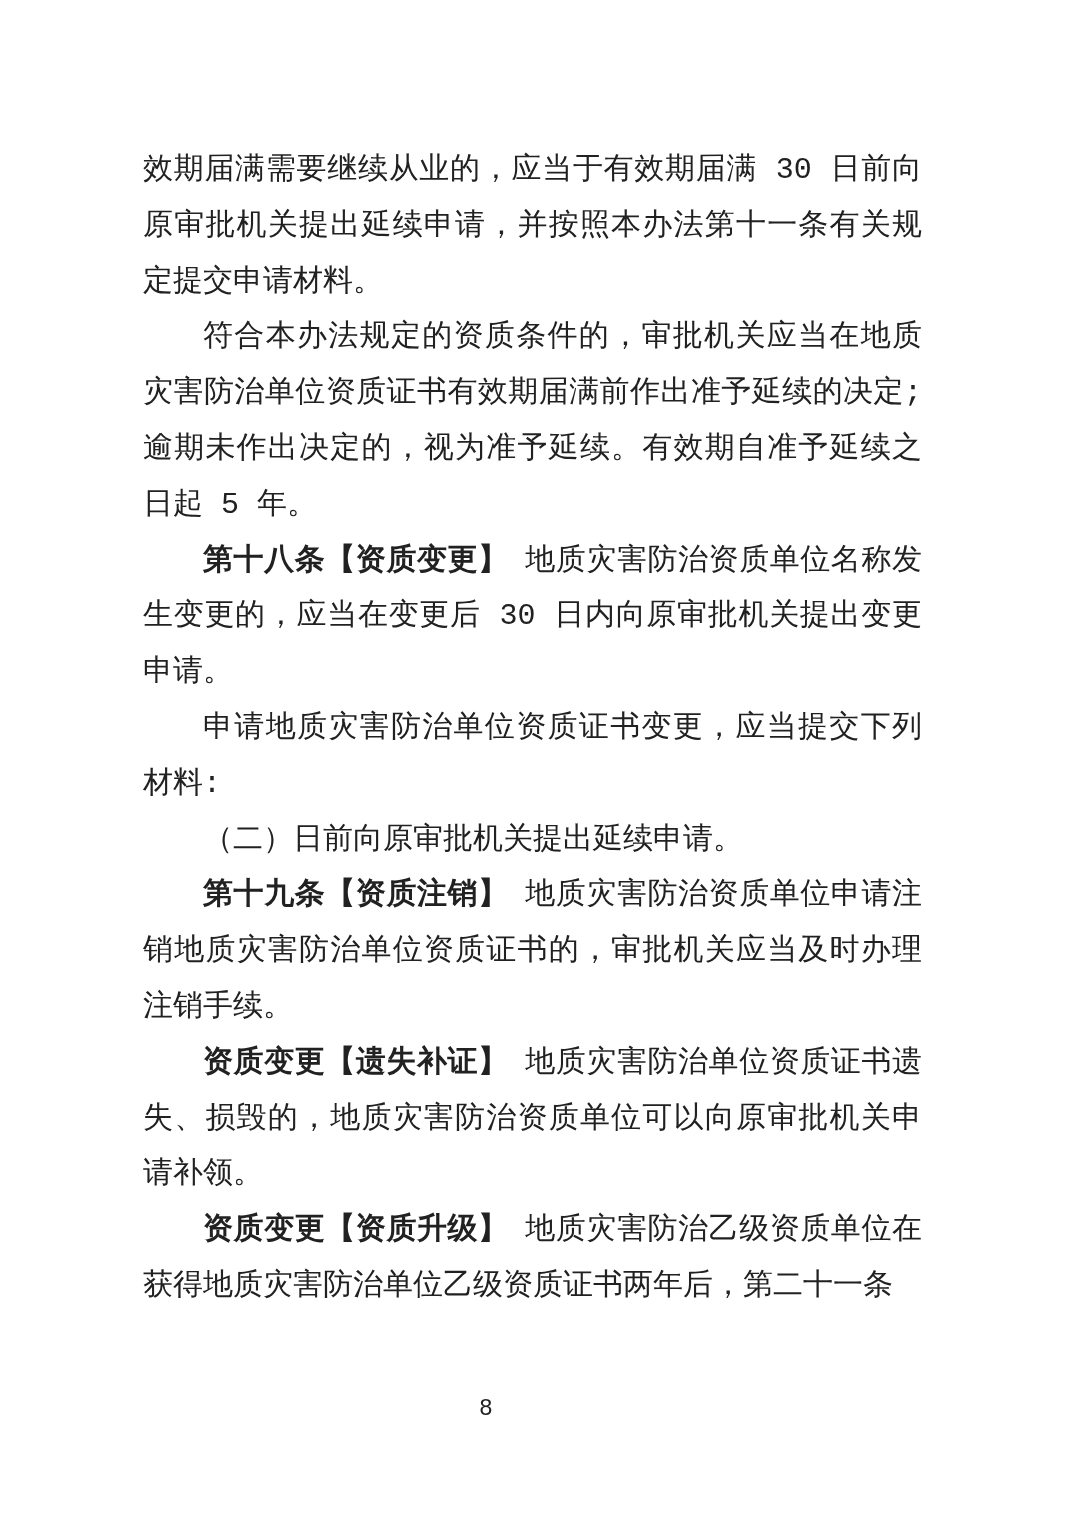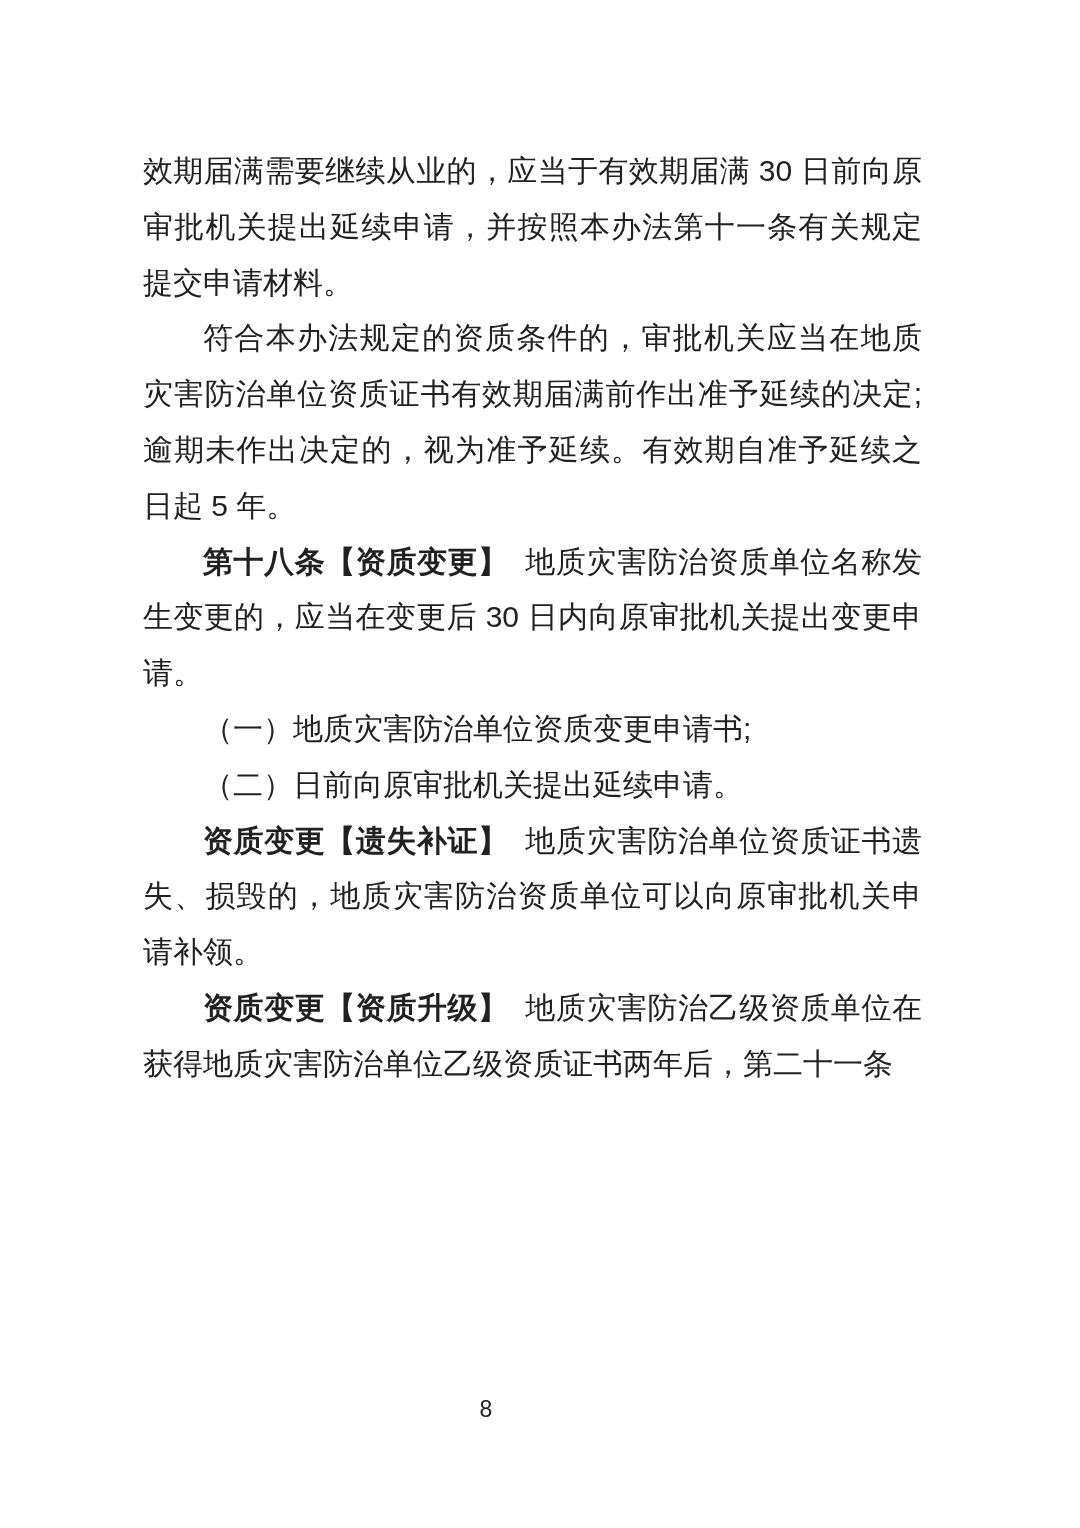--- a/index.html
+++ b/index.html
@@ -6,21 +6,21 @@
     margin: 0;
     padding: 0;
     background: #ffffff;
   }
   .page {
     position: relative;
     width: 972px;
     height: 1528px;
     background: #ffffff;
     overflow: hidden;
-    font-family: Liberation Sans, sans-serif;
+    font-family: Liberation Mono, monospace;
     color: #212121;
   }
   .content {
     position: absolute;
     left: 143px;
     top: 143px;
     width: 779px;
     font-size: 30px;
     line-height: 55.8px;
     text-align: justify;
@@ -49,19 +49,20 @@
   }
 </style>
 </head>
 <body>
 
 <div class="page">
   <div class="content" id="content">
       <p class="para no-indent"><span>效期届满需要继续从业的，应当于有效期届满 30 日前向原审批机关提出延续申请，并按照本办法第十一条有关规定提交申请材料。</span></p>
       <p class="para"><span>符合本办法规定的资质条件的，审批机关应当在地质灾害防治单位资质证书有效期届满前作出准予延续的决定;逾期未作出决定的，视为准予延续。有效期自准予延续之日起 5 年。</span></p>
       <p class="para"><span class="head">第十八条【资质变更】</span><span>地质灾害防治资质单位名称发生变更的，应当在变更后 30 日内向原审批机关提出变更申请。</span></p>
-      <p class="para"><span>（一）地质灾害防治单位资质变更申请书;</span></p>
+      <p class="para"><span>申请地质灾害防治单位资质证书变更，应当提交下列材料:</span></p>
       <p class="para"><span>（二）日前向原审批机关提出延续申请。</span></p>
+      <p class="para"><span class="head">第十九条【资质注销】</span><span>地质灾害防治资质单位申请注销地质灾害防治单位资质证书的，审批机关应当及时办理注销手续。</span></p>
       <p class="para"><span class="head">资质变更【遗失补证】</span><span>地质灾害防治单位资质证书遗失、损毁的，地质灾害防治资质单位可以向原审批机关申请补领。</span></p>
       <p class="para"><span class="head">资质变更【资质升级】</span><span>地质灾害防治乙级资质单位在获得地质灾害防治单位乙级资质证书两年后，第二十一条</span></p>
     </div>
   <div class="page-number">8</div>
 </div>
 
 </body></html>

